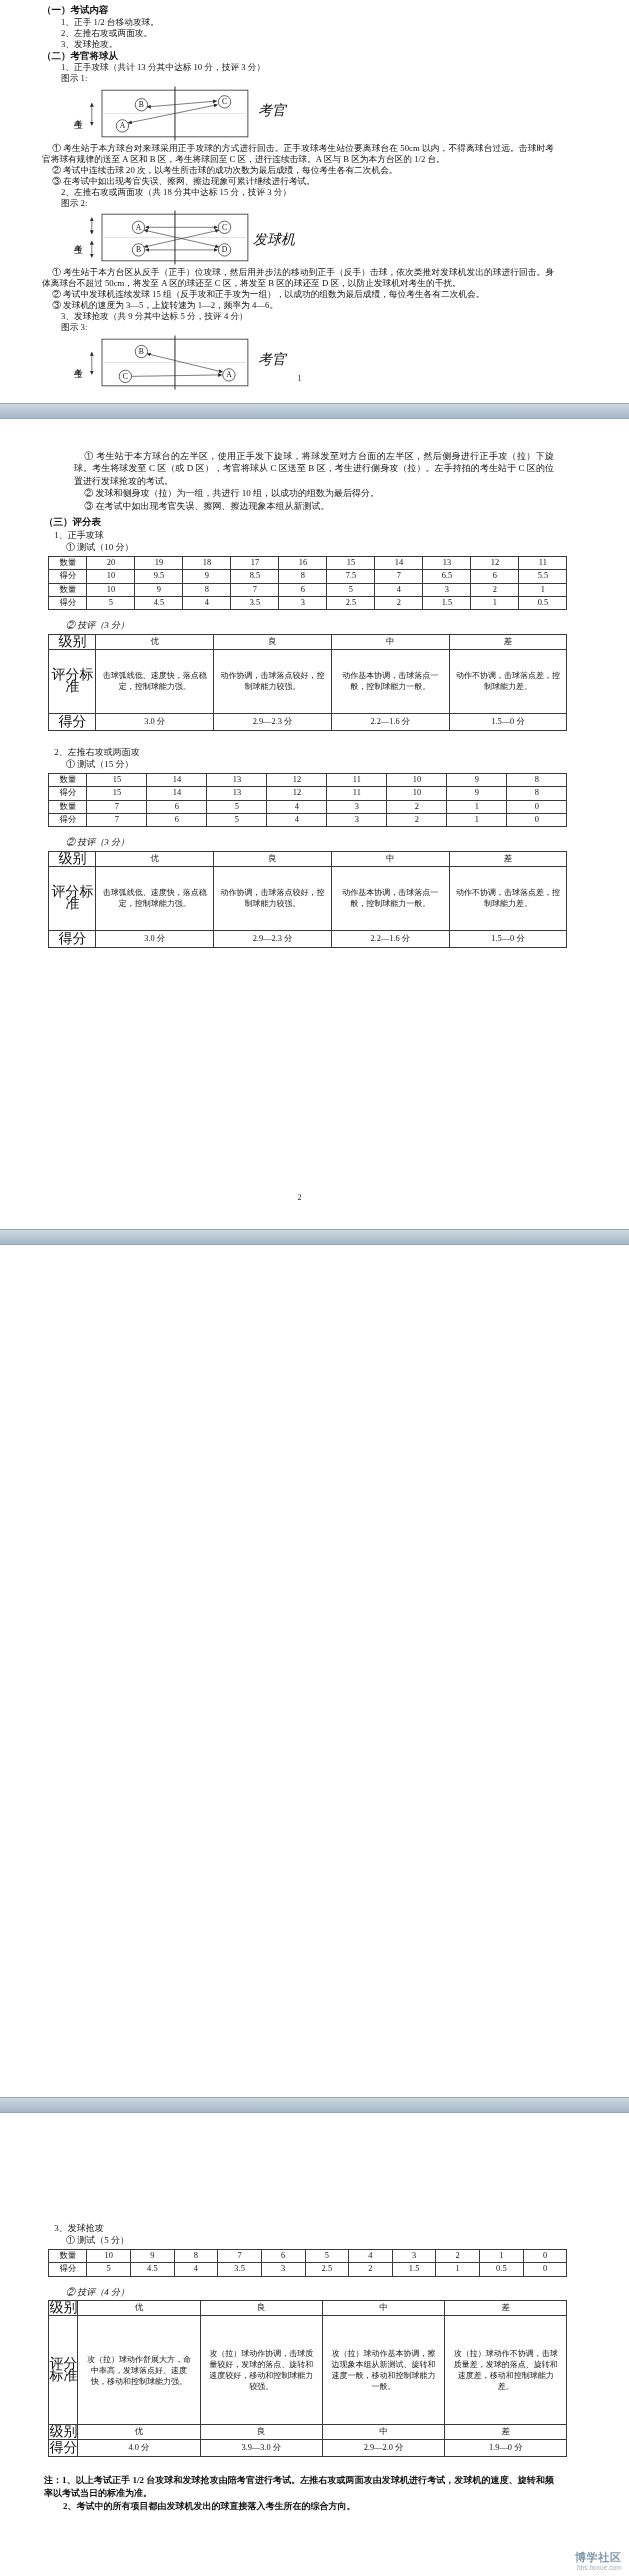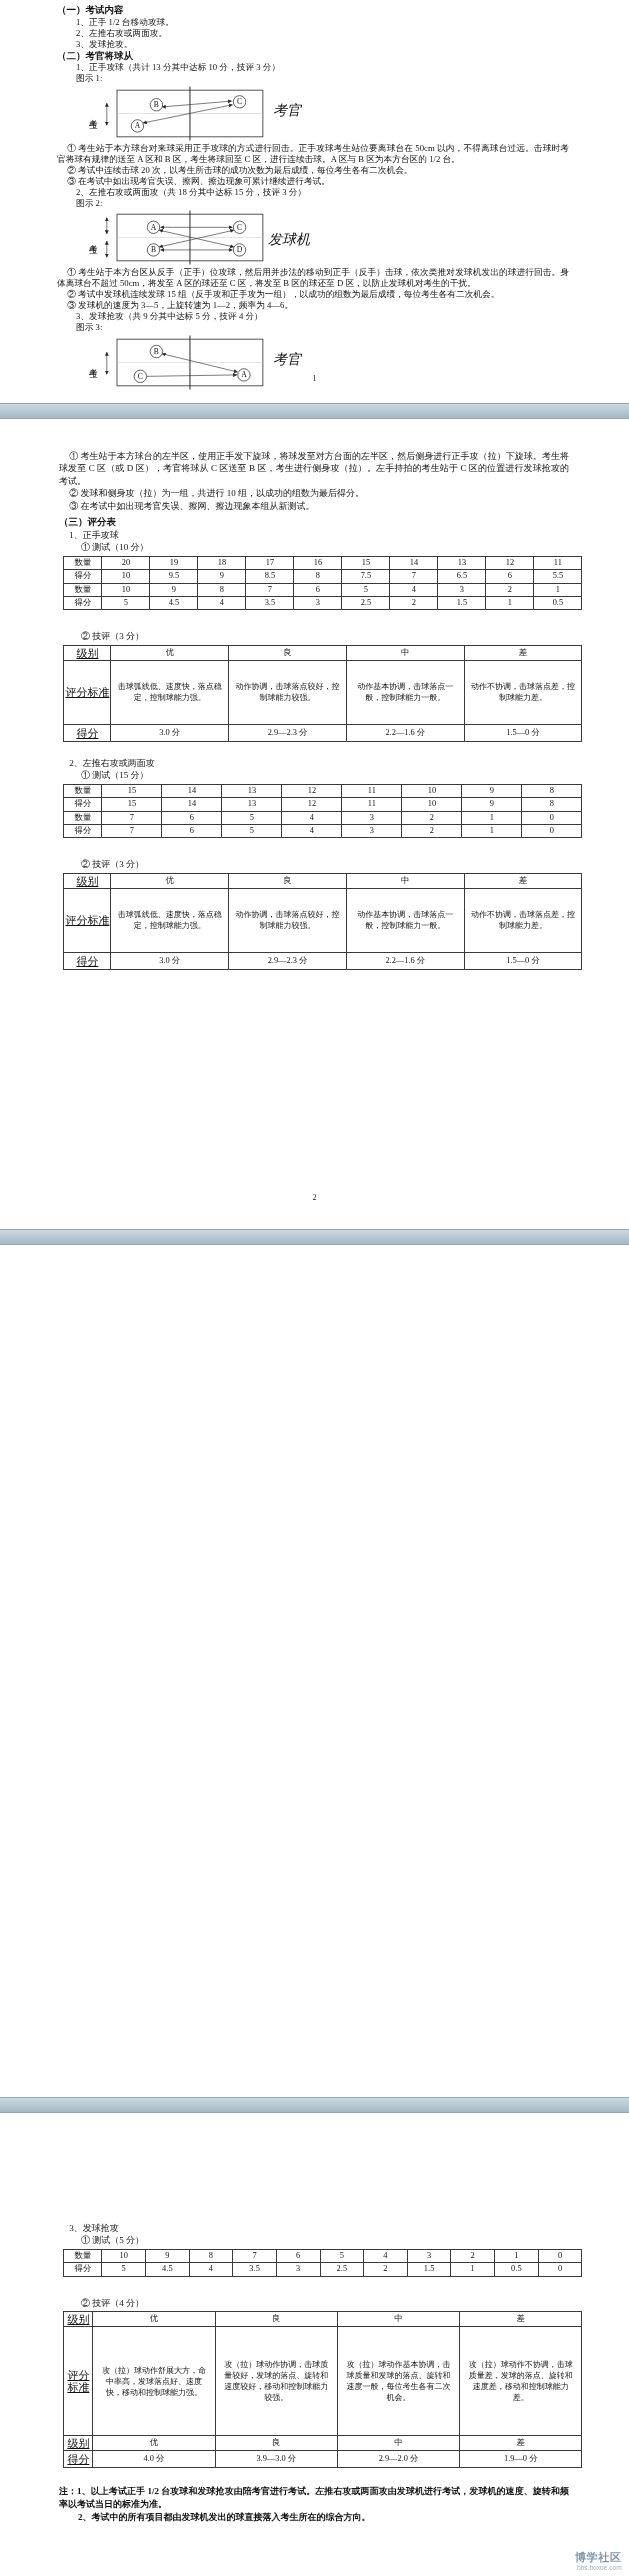--- a/index.html
+++ b/index.html
@@ -1,34 +1,34 @@
 <!DOCTYPE html>
 <html style="font-size:11.7px"><head>
 <meta charset="utf-8">
 <style>
   * { box-sizing: border-box; margin: 0; padding: 0; }
   html, body { background: #ffffff; }
   body { font-family: "Liberation Serif", "DejaVu Serif", serif; color: #121212; }
   .canvas { position: relative; width: 629px; height: 2576px; margin: 0 auto; background: #fff; overflow: hidden; }
 
-  .page { position: absolute; left: 15px; width: 599px; background: #fff; overflow: hidden; }
+  .page { position: absolute; left: 0; width: 599px; background: #fff; overflow: hidden; }
   #page1 { top: 0; height: 403px; padding: 4.4px 45px 0 42px; font-size: 8.7px; line-height: 11px; }
   #page2 { top: 419px; height: 810px; padding: 31px 45px 0 44px; font-size: 9px; line-height: 12.4px; }
   #blankpage { top: 1245px; height: 852px; background: #fff; }
   #page3 { top: 2113px; height: 463px; padding: 109px 45px 0 44px; font-size: 9px; line-height: 12.4px; }
 
   .band { position: absolute; left: 0; width: 629px; height: 16px;
           background: linear-gradient(180deg, #ccd8e0, #a5b8c6);
           border-top: 0.7px solid #92a8b8; border-bottom: 0.7px solid #92a8b8; }
   #band1 { top: 403px; } #band2 { top: 1229px; } #band3 { top: 2097px; }
 
   .h1 { font-weight: bold; font-size: 9.5px; line-height: 12.4px; }
   #page1 .item, #page1 .sub { padding-left: 19px; }
   #page1 .para { text-indent: 10.2px; text-align: justify; }
-  #page2 .para { text-indent: 10.2px; text-align: justify; }
+  #page2 .para { text-indent: 10.2px; text-align: justify; margin-left: 30px; }
   .part-title { padding-left: 10.2px; }
   .test-label { padding-left: 22px; }
   .sec3 { margin-top: 4.4px; }
   .mt { margin-top: 14.6px; }
 
   
   .figure { position: relative; width: 248px; height: 57px; margin: 0.7px 0 0.7px 25px; }
   .figure svg { display: block; }
   .court { fill: none; stroke: #2b2b2b; stroke-width: 1.1; }
   .net { stroke: #2b2b2b; stroke-width: 1.4; }
@@ -38,27 +38,27 @@
   .zl { font-size: 10.5px; text-anchor: middle; fill: #111; }
   .fig-examinee { position: absolute; left: 5.8px; top: 50%; transform: translateY(-50%);
                   writing-mode: vertical-rl; font-size: 8.7px; letter-spacing: 1.5px; }
   .fig-right { position: absolute; left: 191px; top: 20.4px; font-size: 14px; font-style: italic; }
   .fig-right.machine { left: 186px; top: 25px; }
 
   
   .tt { border-collapse: collapse; table-layout: fixed; width: 519px; margin: 2.2px 0 2.2px 4.4px; }
   .tt td { border: 0.7px solid #3a3a3a; text-align: center; vertical-align: middle; }
   .num-table td { height: 13px; font-size: 8.4px; }
-  .eval-table .lbl { font-size: 11px; text-decoration: underline; }
+  .eval-table .lbl { font-size: 14px; }
   .level-cell { height: 14.6px; font-size: 8.4px; }
   .criteria-cell { height: 64px; font-size: 8px; line-height: 11px; padding: 2.9px 5.8px;
                    text-align: justify; }
   .eval-table.big .criteria-cell { height: 109px; }
   .score-cell { height: 17.5px; font-size: 8.4px; }
-  .eval-label { margin-top: 20px; }
+  .eval-label { margin-top: 9px; font-style: italic; }
 
   .pagenum { position: absolute; left: 0; right: 0; text-align: center; font-size: 8px; color: #222; }
   #page1 .pagenum { bottom: 19px; }
   #page2 .pagenum { bottom: 25px; }
 
   .notes { margin-top: 17px; }
   .note { font-weight: bold; font-size: 9px; line-height: 13px; text-align: justify; }
   .note + .note { padding-left: 19px; }
 
   .watermark { position: absolute; right: 7.3px; bottom: 4.4px; text-align: right; line-height: 1.15;
@@ -437,21 +437,21 @@
           <td class="lbl level-cell">级别</td>
         <td class="level-cell">优</td>
             <td class="level-cell">良</td>
             <td class="level-cell">中</td>
             <td class="level-cell">差</td>
           </tr>
         <tr>
           <td class="lbl">评分标准</td>
         <td class="criteria-cell">攻（拉）球动作舒展大方，命中率高，发球落点好、速度快，移动和控制球能力强。</td>
             <td class="criteria-cell">攻（拉）球动作协调，击球质量较好，发球的落点、旋转和速度较好，移动和控制球能力较强。</td>
-            <td class="criteria-cell">攻（拉）球动作基本协调，击球质量和发球的落点、旋转和速度一般，每位考生各有二次机会。</td>
+            <td class="criteria-cell">攻（拉）球动作基本协调，擦边现象本组从新测试、旋转和速度一般，移动和控制球能力一般。</td>
             <td class="criteria-cell">攻（拉）球动作不协调，击球质量差，发球的落点、旋转和速度差，移动和控制球能力差。</td>
           </tr>
         <tr>
           <td class="lbl level-cell">级别</td>
         <td class="level-cell">优</td>
             <td class="level-cell">良</td>
             <td class="level-cell">中</td>
             <td class="level-cell">差</td>
           </tr>
         <tr>

